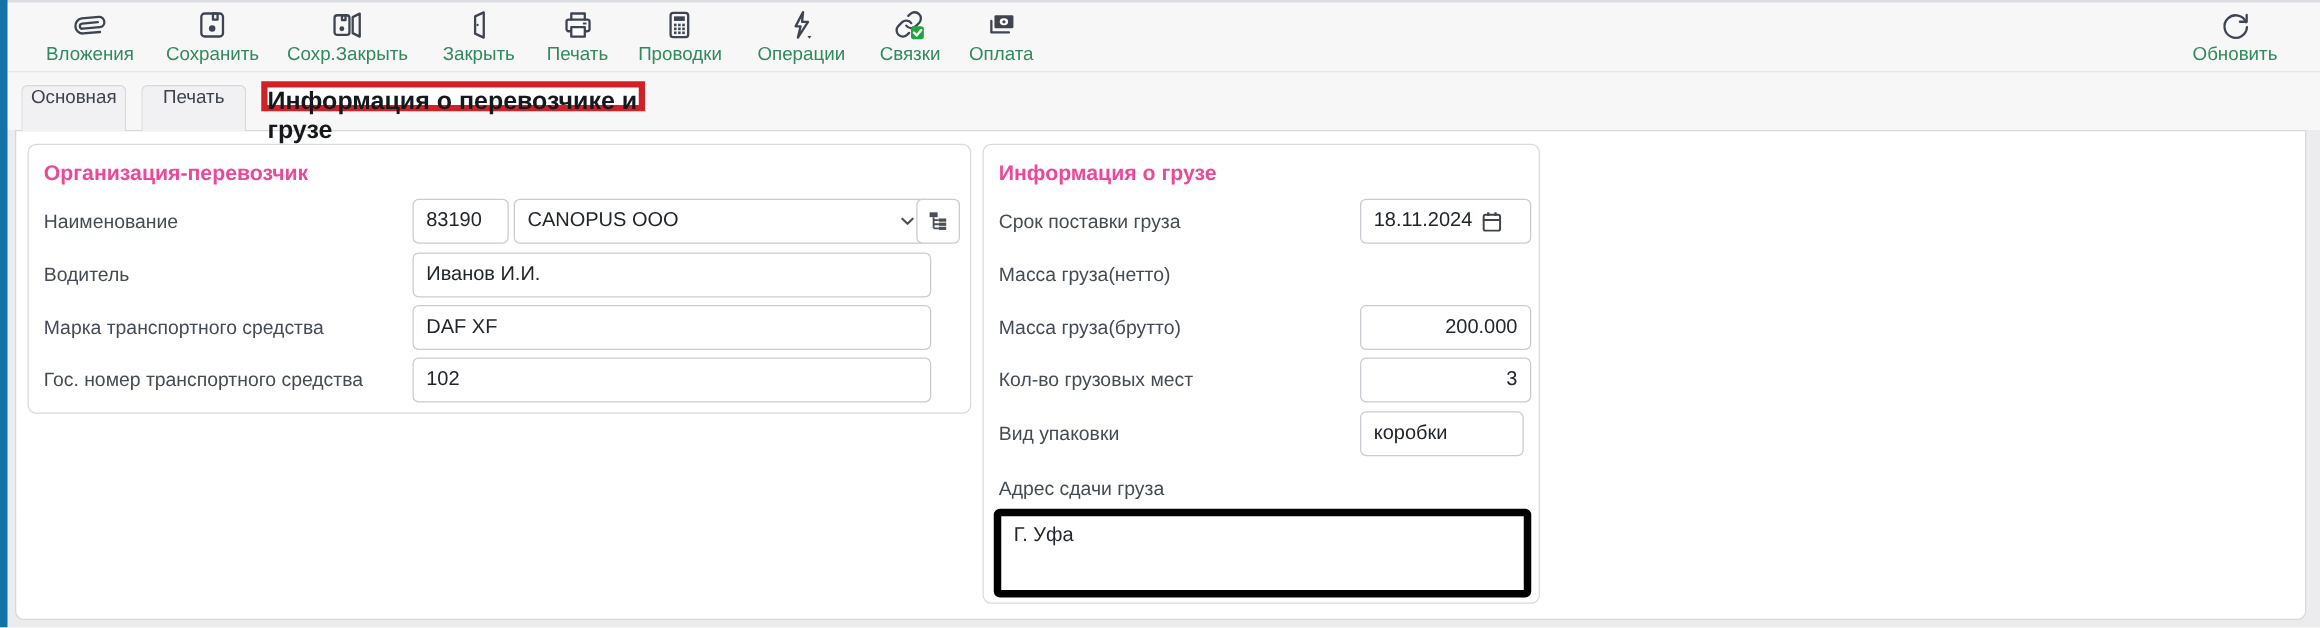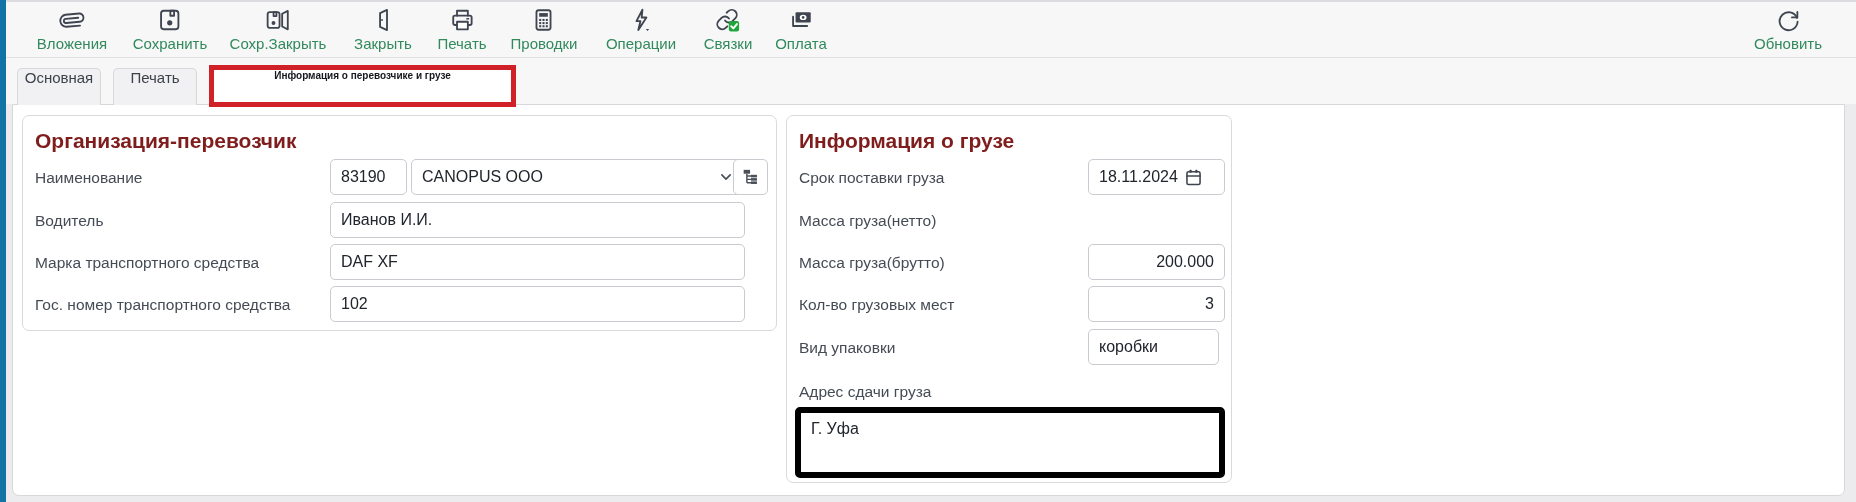--- a/index.html
+++ b/index.html
@@ -22,34 +22,34 @@
 
   
   .tabbar { position:absolute; top:58px; left:0; width:100%; height:46px; background:#f7f7f8; }
   .tab {
     position:absolute; top:68px; height:37px; background:#f1f1f3;
     border:1px solid #d8d8db; border-bottom:none; border-radius:5px 5px 0 0;
     display:flex; justify-content:center;
     font-size:15px; color:#3c414b; cursor:pointer; z-index:6;
   }
   .tab.active {
-    top:65px; height:42px; background:#ffffff;
+    top:65px; height:24px; background:#ffffff;
     border:5px solid #cf2127; border-radius:0;
-    font-weight:bold; font-size:10px; color:#15181d; z-index:8;
+    font-weight:bold; font-size:20px; color:#15181d; z-index:8;
   }
 
   
   .content-panel {
     position:absolute; left:12px; top:104px; width:1833px; height:392px;
     background:#ffffff; border:1px solid #d8d8db; border-radius:0 0 7px 7px; z-index:4;
   }
   .groupbox { position:absolute; background:#fff; border:1px solid #dadade; border-radius:7px; }
   .box-carrier { left:9px;  top:10px; width:755px; height:216px; }
   .box-cargo   { left:773px; top:10px; width:446px; height:368px; }
-  .boxtitle { position:absolute; left:12px; top:13px; font-weight:bold; font-size:21px; color:#7f1d1d; }
+  .boxtitle { position:absolute; left:12px; top:13px; font-weight:bold; font-size:17px; color:#ec4899; }
 
   .flabel { position:absolute; font-size:15.5px; color:#454b55; white-space:nowrap; }
 
   .tinput {
     position:absolute; height:36px; border:1px solid #c9cbd0; border-radius:5px;
     background:#fff; font-family:inherit; font-size:16px; color:#21252c; padding:0 10px; outline:none;
   }
   .tinput.num { text-align:right; }
 
   .combobox {

